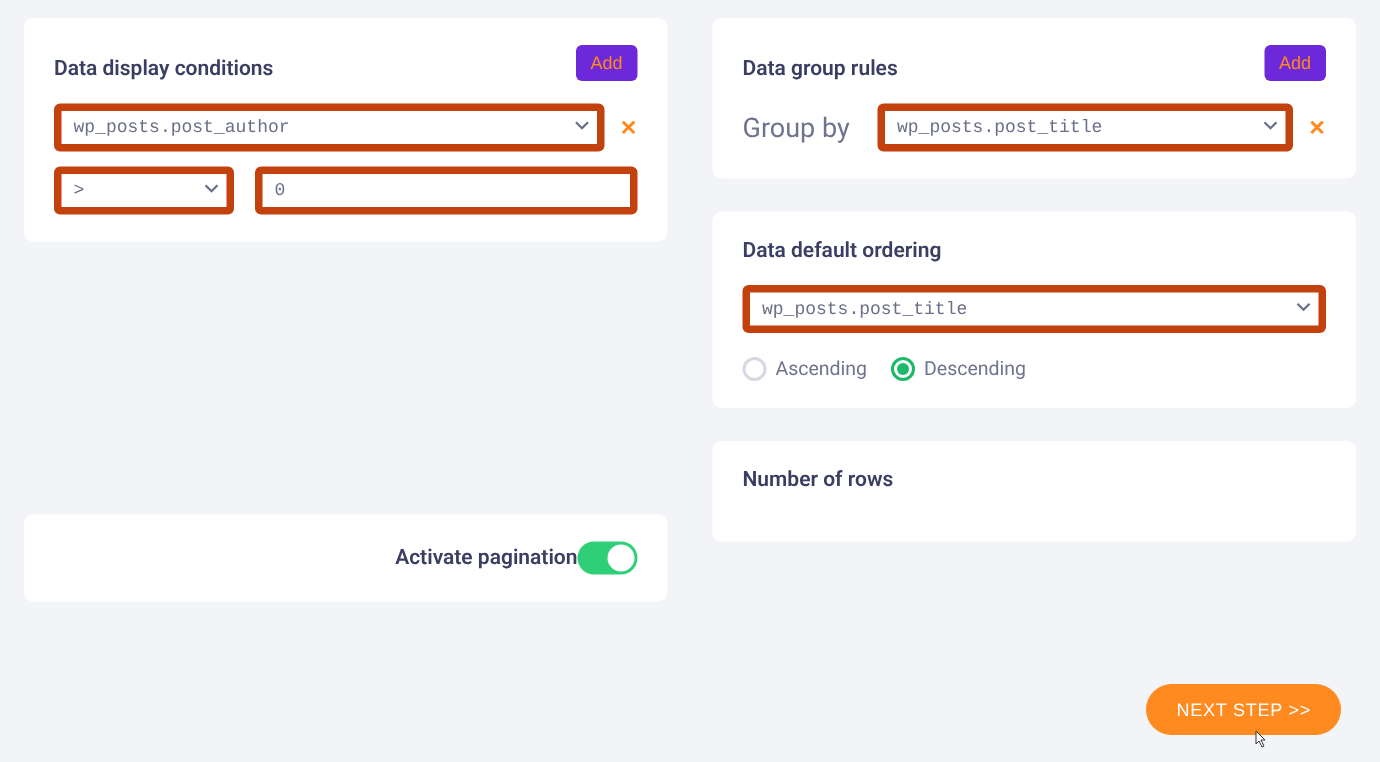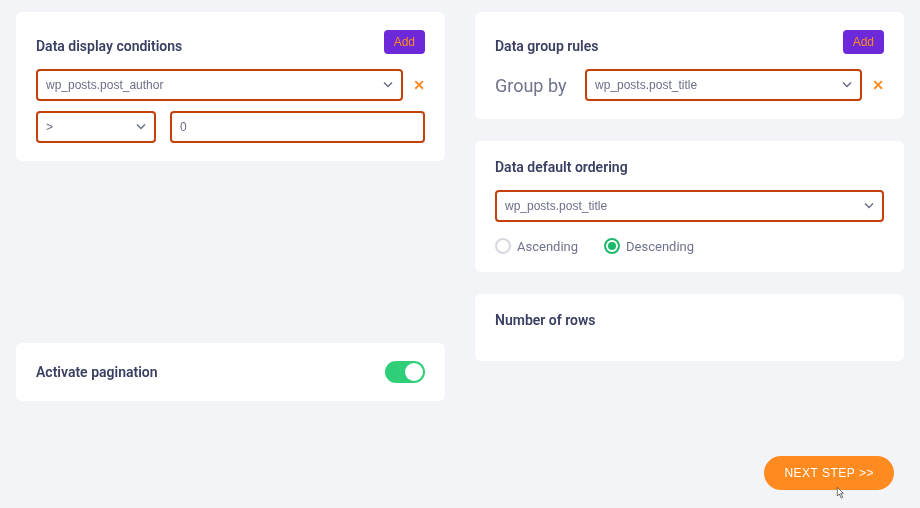--- a/index.html
+++ b/index.html
@@ -34,27 +34,28 @@
       color: #ff8a1f;
       font-size: 12px;
       padding: 5px 10px;
       border-radius: 4px;
       cursor: pointer;
       font-weight:500;
     }
     .select, .input {
       width: 100%;
       height: 32px;
-      border: 2px solid #c2410c;
+      border: 5px solid #c2410c;
       border-radius: 4px;
       padding: 0 8px;
       font-size: 12px;
       color: #6b6f88;
       background: #fff;
       appearance: none;
+      font-family: Liberation Mono, monospace;
       -webkit-appearance: none;
     }
     .select-wrap { position: relative; }
     .select-wrap .chev {
       position: absolute;
       right: 10px;
       top: 50%;
       transform: translateY(-50%);
       pointer-events: none;
       color: #6b6f88;
@@ -63,21 +64,21 @@
     .remove-x {
       color: #ff8a1f;
       font-size: 14px;
       font-weight: bold;
       cursor: pointer;
       flex-shrink: 0;
       width: 12px;
       text-align:center;
     }
     .label-left { width: 80px; color: #6f738d; font-size:18px; }
-    .radio-row { display: flex; gap: 26px; align-items: center; margin-top: 16px; }
+    .radio-row { display: flex; gap: 16px; align-items: center; margin-top: 16px; }
     .radio {
       display: inline-flex;
       align-items: center;
       gap: 6px;
       font-size: 13px;
       color: #6f738d;
       cursor: pointer;
     }
     .radio-circle {
       width: 16px; height: 16px;
@@ -89,21 +90,21 @@
     }
     .radio-circle.sel { border-color: #1db96a; }
     .radio-circle.sel::after {
       content: '';
       width: 8px; height: 8px;
       background: #1db96a;
       border-radius: 50%;
     }
     .switch-row {
       display: flex;
-      justify-content: space-between;
+      justify-content: flex-end;
       align-items: center;
     }
     .switch {
       width: 40px; height: 22px;
       background: #2fcf78;
       border-radius: 11px;
       position: relative;
       cursor: pointer;
     }
     .switch::after {

